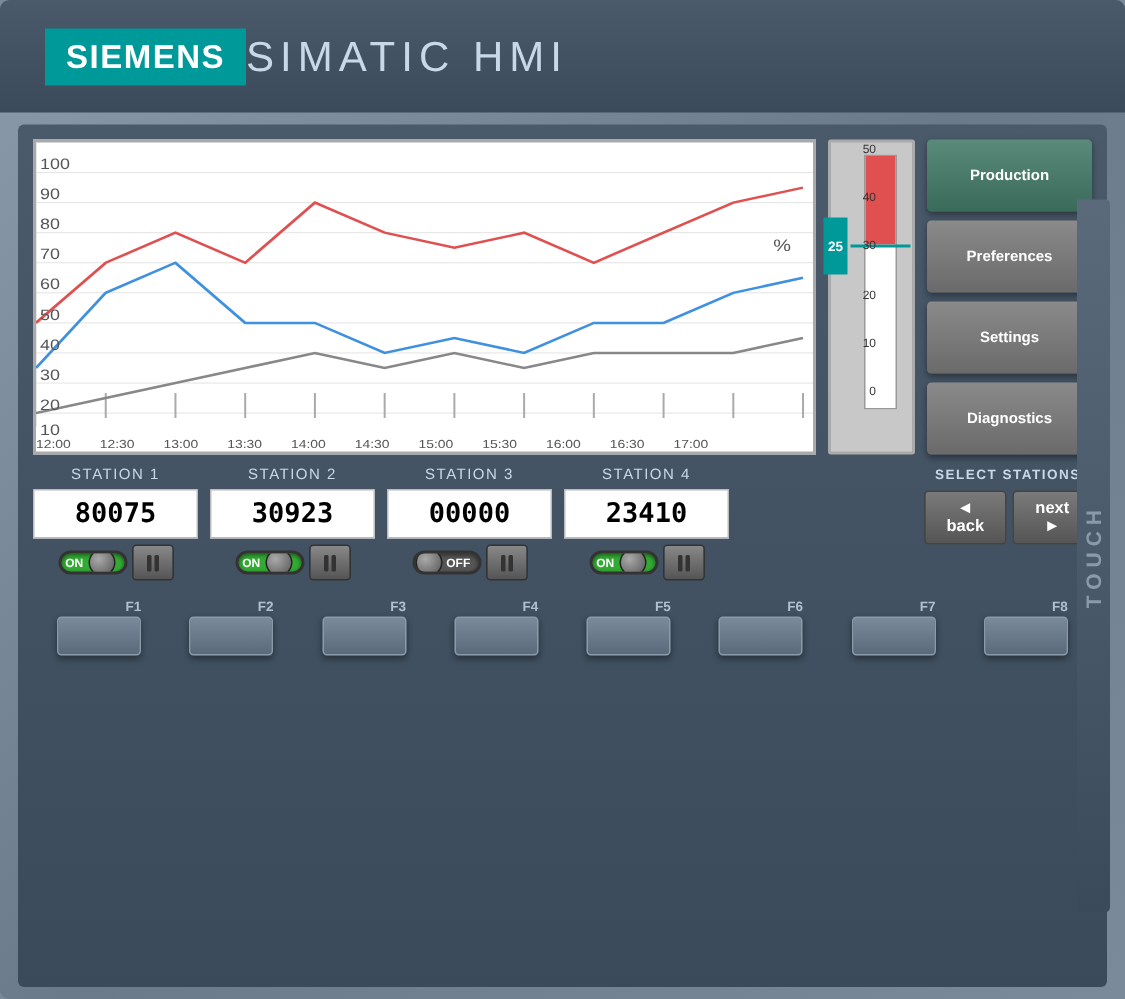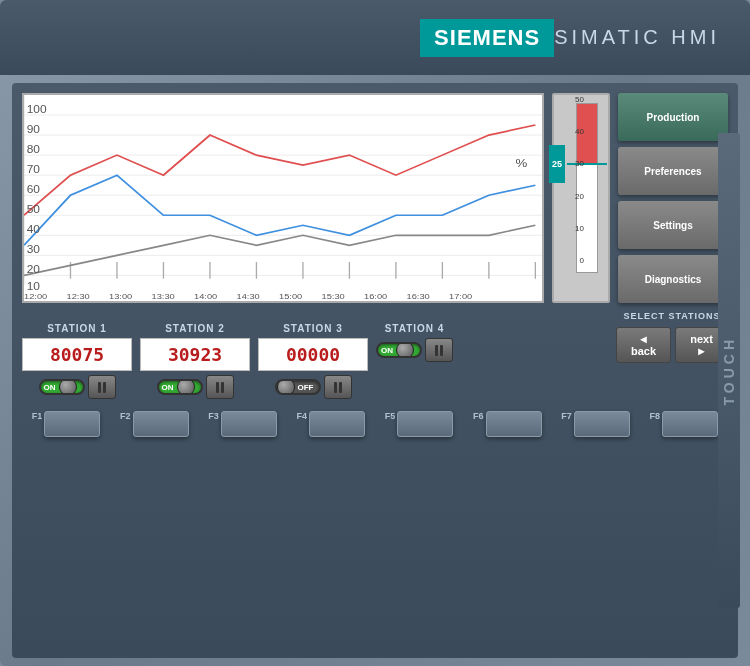--- a/index.html
+++ b/index.html
@@ -15,34 +15,34 @@
       overflow: hidden;
     }
 
     
     .top-bar {
       width: 100%;
       height: 75px;
       background: linear-gradient(180deg, #4a5a6a 0%, #3a4a5a 100%);
       display: flex;
       align-items: center;
-      justify-content: flex-end;
+      justify-content: flex-start;
       padding: 0 30px;
     }
     .siemens-logo {
       background: #009999;
       color: white;
       font-size: 22px;
       font-weight: bold;
       padding: 6px 14px;
       letter-spacing: 1px;
     }
     .hmi-title {
       color: #c8d8e8;
-      font-size: 20px;
+      font-size: 28px;
       font-weight: 300;
       letter-spacing: 4px;
     }
 
     .chart-canvas {
       width: 100%;
       height: 100%;
     }
 
     
@@ -184,35 +184,34 @@
     .station-block {
       display: flex;
       flex-direction: column;
       gap: 4px;
       align-items: center;
     }
 
     .station-header {
       font-size: 10px;
       color: #c8d8e8;
-      font-weight: bold;
+      font-weight: normal;
       letter-spacing: 1px;
-      margin-top: 12px;
     }
 
     .station-val {
       background: white;
       border: 1px solid #bbb;
       width: 110px;
       padding: 5px;
       text-align: center;
       font-size: 18px;
       font-weight: bold;
       font-family: monospace;
-      color: #b91c1c;
+      color: #000000;
     }
 
     .station-ctrl {
       display: flex;
       align-items: center;
       gap: 3px;
     }
 
     .toggle {
       display: flex;
@@ -303,22 +302,22 @@
     }
 
     .fkeys-row {
       display: flex;
       justify-content: space-around;
       padding: 4px 0 2px;
     }
 
     .fkey {
       display: flex;
-      flex-direction: row;
-      align-items: flex-start;
+      flex-direction: column;
+      align-items: flex-end;
       gap: 2px;
     }
 
     .fkey-label {
       font-size: 9px;
       color: #b0c0d0;
       font-weight: bold;
     }
 
     .fkey-button {
@@ -500,20 +499,21 @@
           </div>
           <div class="pause-control">
             <div class="p-bar"></div>
             <div class="p-bar"></div>
           </div>
         </div>
       </div>
 
       <div class="station-block">
         <div class="station-header">STATION 4</div>
+        <div class="station-val">23410</div>
         <div class="station-ctrl">
           <div class="toggle is-on">
             <span class="toggle-text">ON</span>
             <div class="toggle-circle"></div>
           </div>
           <div class="pause-control">
             <div class="p-bar"></div>
             <div class="p-bar"></div>
           </div>
         </div>

